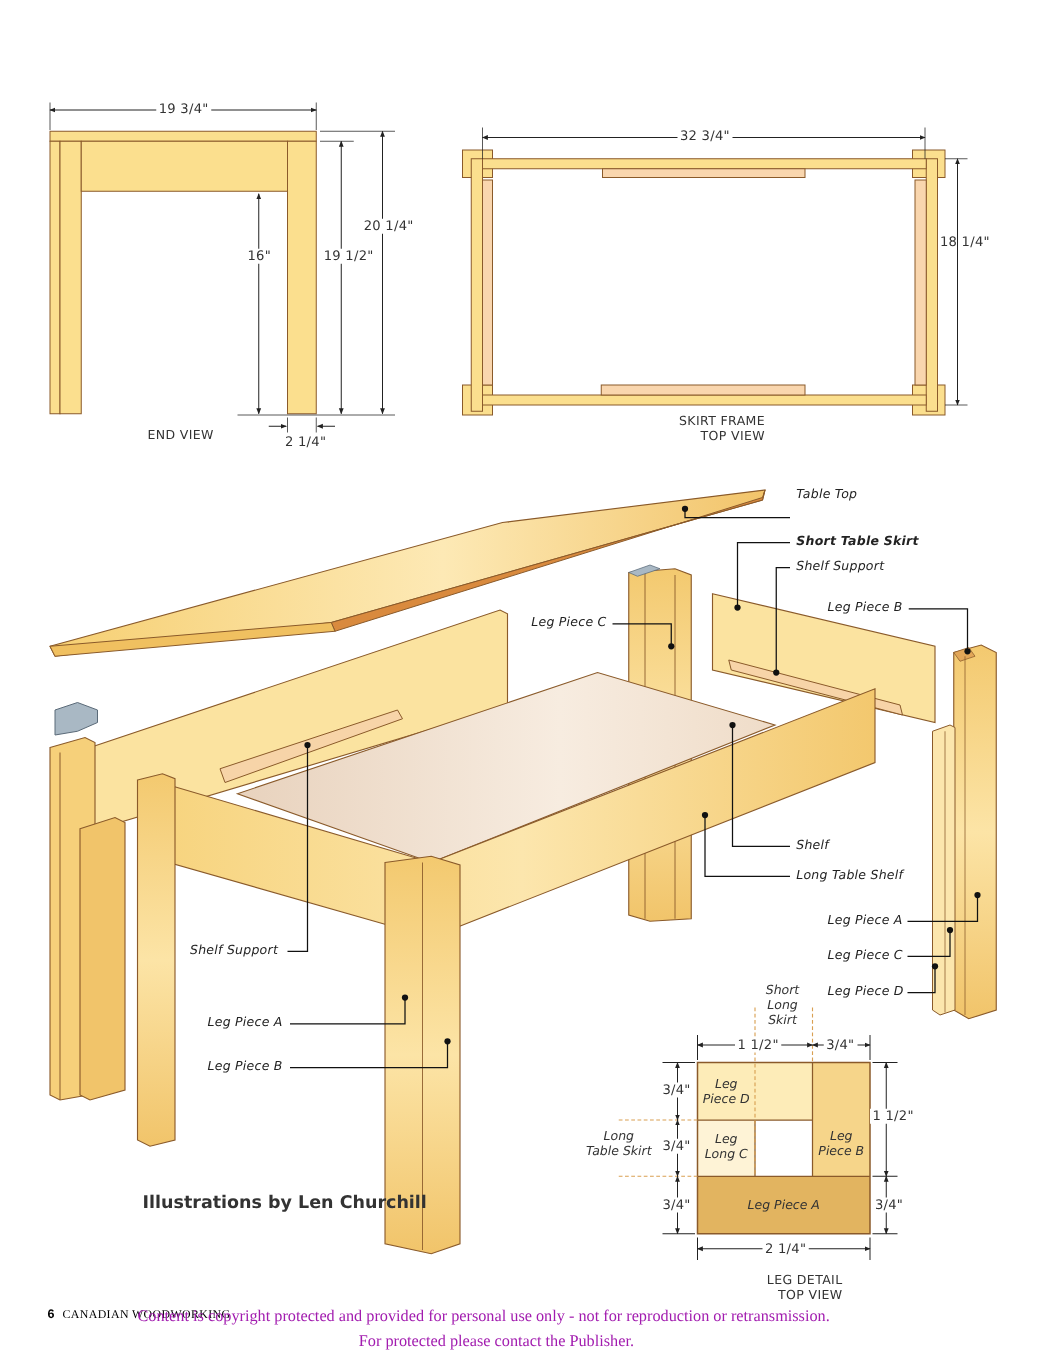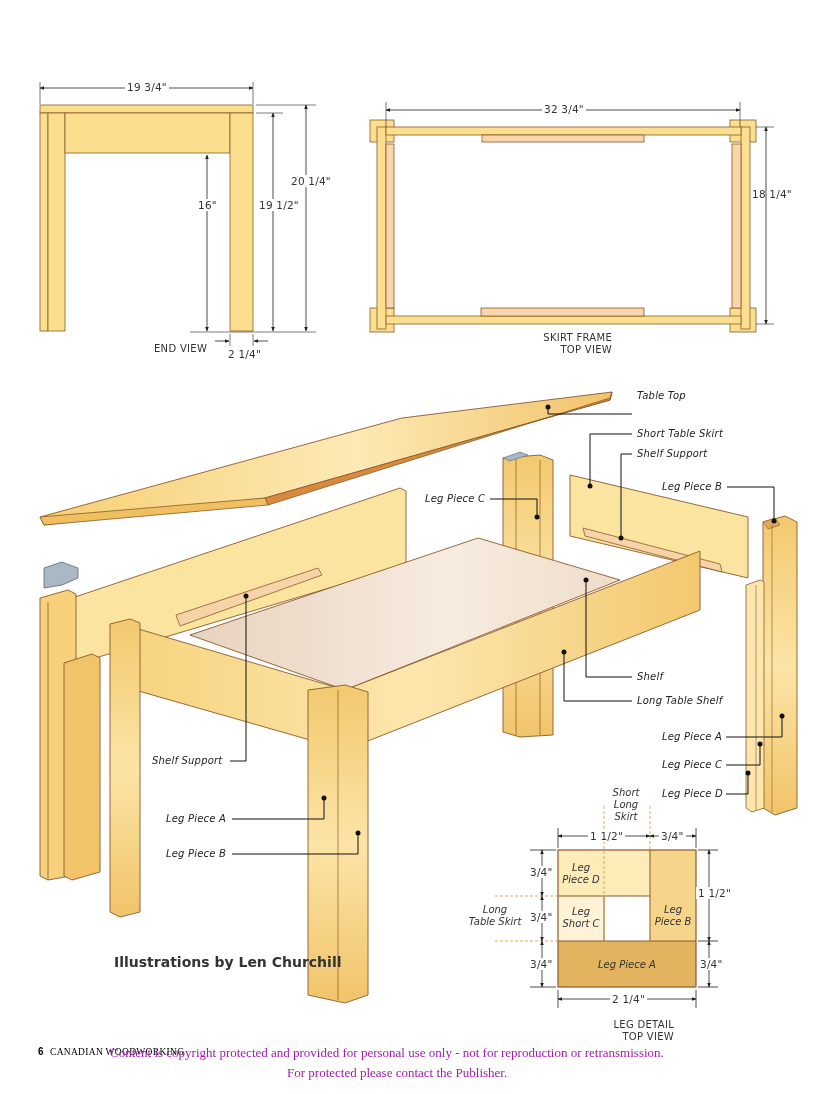--- a/index.html
+++ b/index.html
@@ -198,31 +198,31 @@
       <line x1="696" y1="990" x2="696" y2="1008"></line>
     </g>
   </g>
 </svg>
 
 <span class="dim" style="left:125px;top:81px;">19 3/4"</span>
 <span class="dim" style="left:196px;top:199px;">16"</span>
 <span class="dim" style="left:257px;top:199px;">19 1/2"</span>
 <span class="dim" style="left:289px;top:175px;">20 1/4"</span>
 <span class="dim" style="left:226px;top:348px;">2 1/4"</span>
-<span class="cap" style="left:118px;top:343px;margin-left:36px;">END VIEW</span>
+<span class="cap" style="left:118px;top:343px;">END VIEW</span>
 
 <span class="dim" style="left:542px;top:103px;">32 3/4"</span>
 <span class="dim" style="left:750px;top:188px;background:transparent;">18 1/4"</span>
 <div class="cap" style="left:520px;top:332px;width:92px;">
   <div>SKIRT FRAME</div>
   <div>TOP VIEW</div>
 </div>
 
 <span class="lbl" style="left:637px;top:390px;font-style:italic;">Table Top</span>
-<span class="lbl" style="left:637px;top:428px;">Short Table Skirt</span>
+<span class="lbl" style="left:637px;top:428px;font-weight:bold;">Short Table Skirt</span>
 <span class="lbl" style="left:637px;top:448px;">Shelf Support</span>
 <span class="lbl" style="left:662px;top:481px;">Leg Piece B</span>
 <span class="lbl" style="left:425px;top:493px;">Leg Piece C</span>
 <span class="lbl" style="left:637px;top:671px;">Shelf</span>
 <span class="lbl" style="left:637px;top:695px;">Long Table Shelf</span>
 <span class="lbl" style="left:662px;top:731px;">Leg Piece A</span>
 <span class="lbl" style="left:662px;top:759px;">Leg Piece C</span>
 <span class="lbl" style="left:662px;top:788px;">Leg Piece D</span>
 <span class="lbl" style="left:152px;top:755px;">Shelf Support</span>
 <span class="lbl" style="left:166px;top:813px;">Leg Piece A</span>
@@ -239,21 +239,21 @@
   <div>Long</div>
   <div>Table Skirt</div>
 </div>
 
 <div class="cell" style="left:558px;top:862px;width:46px;">
   <div>Leg</div>
   <div>Piece D</div>
 </div>
 <div class="cell" style="left:558px;top:906px;width:46px;">
   <div>Leg</div>
-  <div>Short C</div>
+  <div>Long C</div>
 </div>
 <div class="cell" style="left:650px;top:904px;width:46px;">
   <div>Leg</div>
   <div>Piece B</div>
 </div>
 <div class="cell" style="left:558px;top:959px;width:138px;">Leg Piece A</div>
 
 <span class="dim" style="left:588px;top:830px;">1 1/2"</span>
 <span class="dim" style="left:659px;top:830px;">3/4"</span>
 <span class="dim" style="left:528px;top:866px;">3/4"</span>

